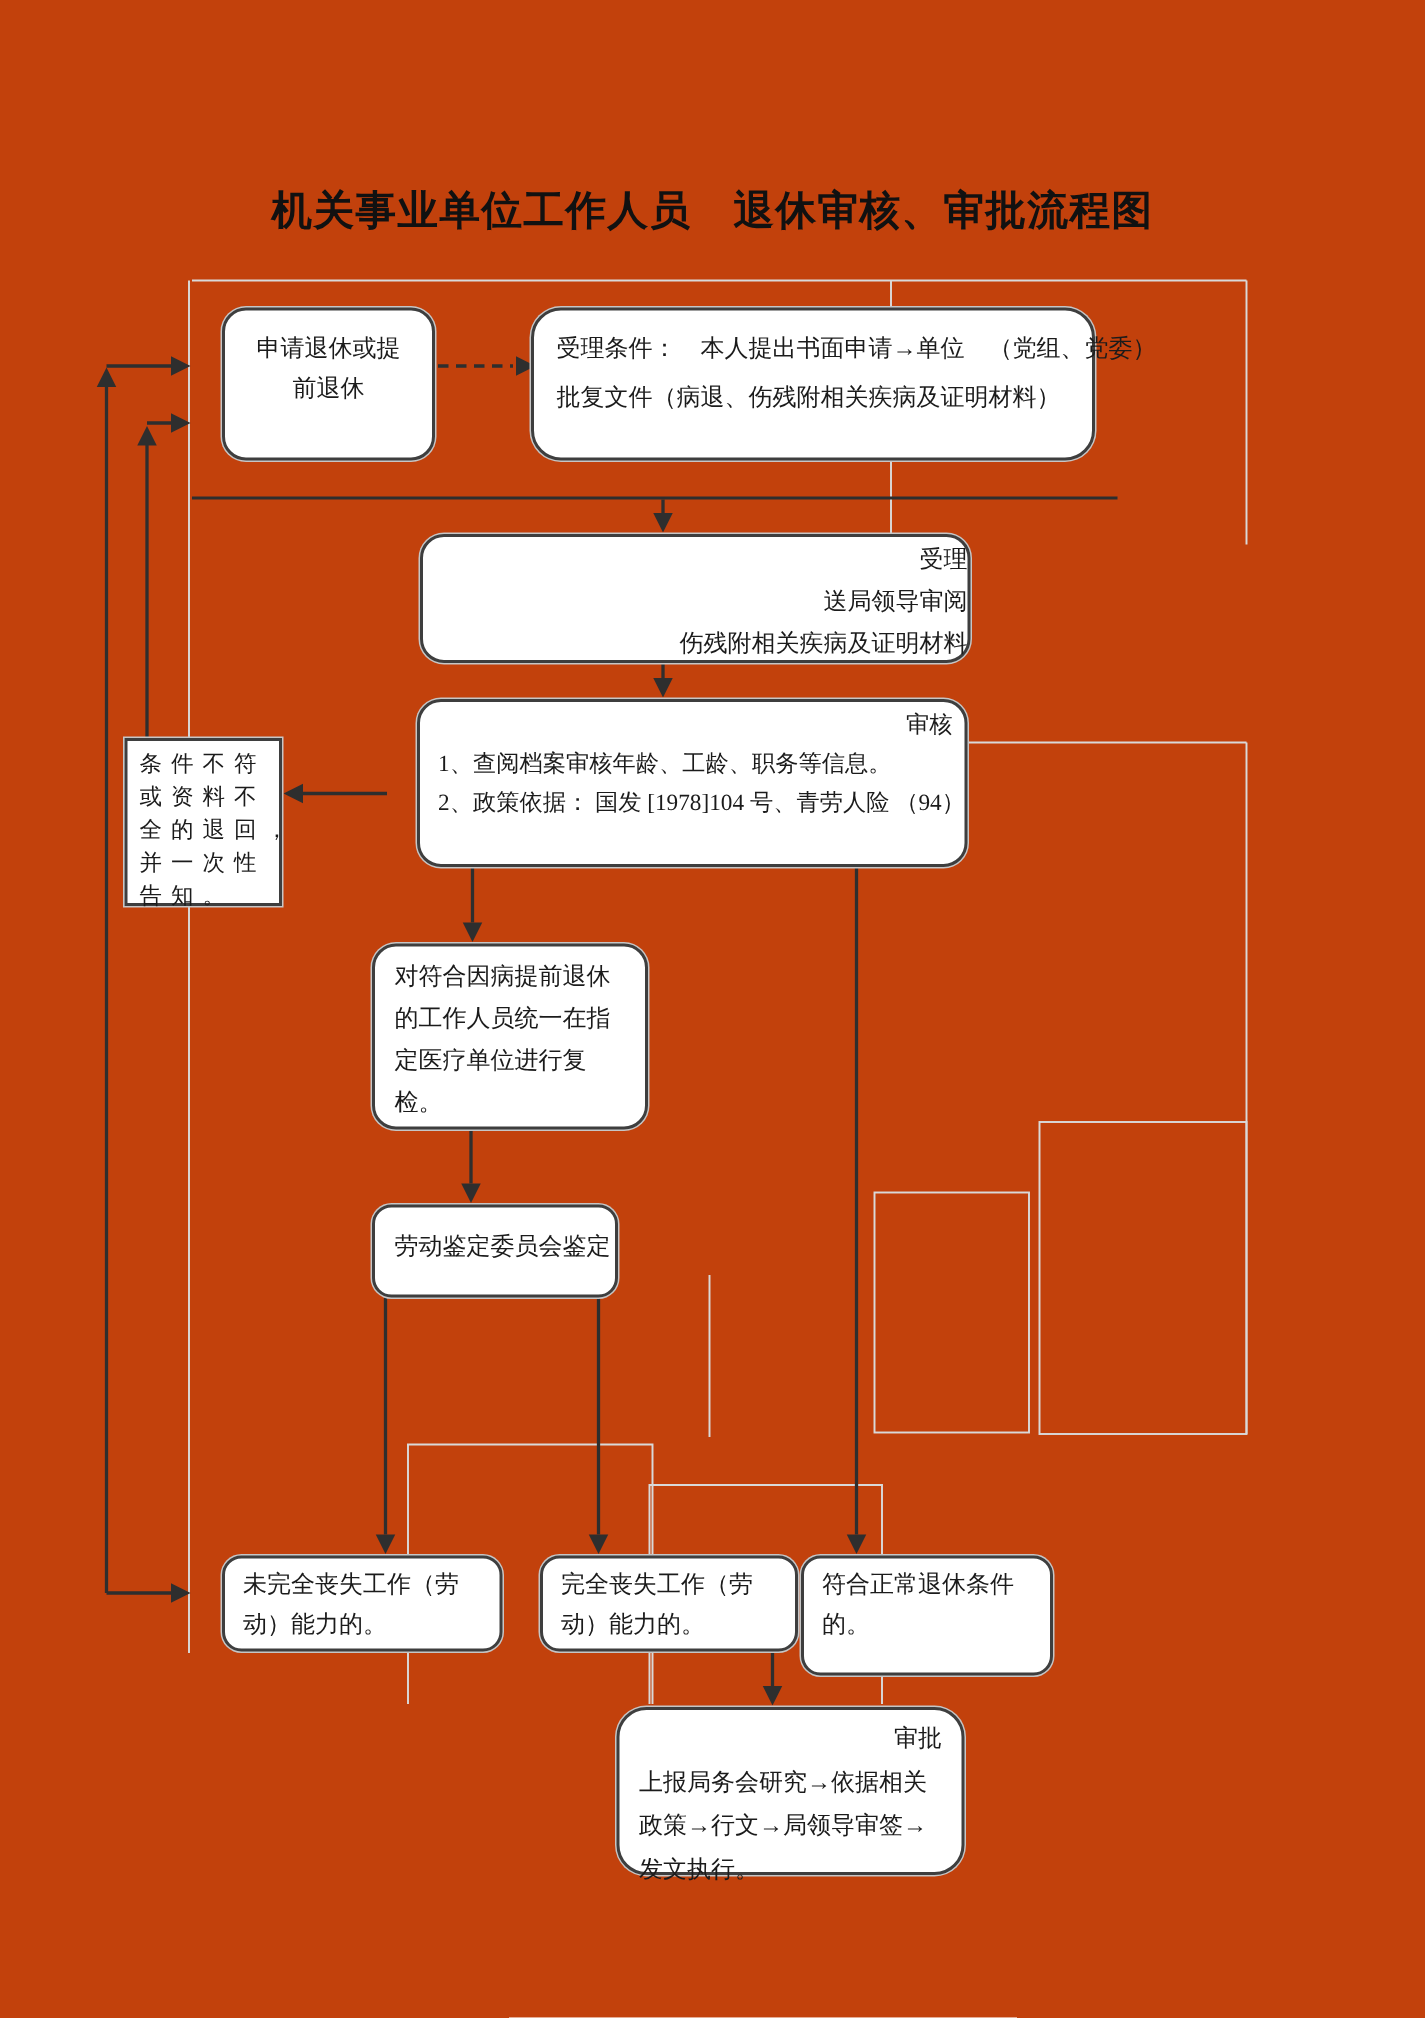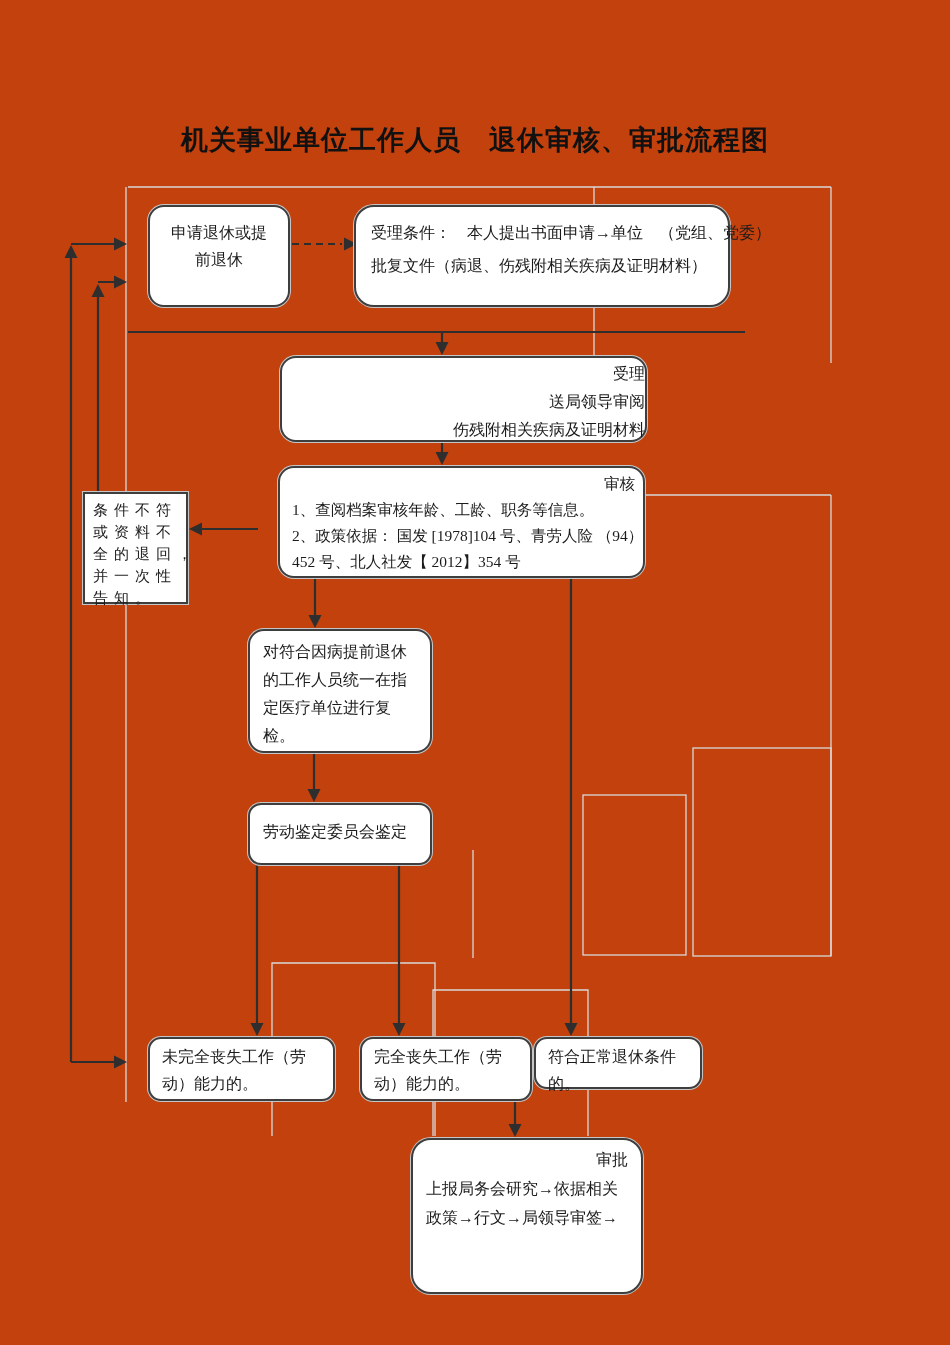--- a/index.html
+++ b/index.html
@@ -15,25 +15,25 @@
   .c{text-align:right;}
   .ln{white-space:nowrap;}
   #apply{left:128px;top:205px;width:142px;height:102px;padding-top:12px;text-align:center;}
   #acceptCond{left:354px;top:205px;width:376px;height:102px;border-radius:20px;
               padding:9px 15px 0 15px;line-height:33px;}
   #accept{left:260px;top:356px;width:367px;height:86px;padding-top:2px;text-align:center;line-height:28px;}
   #review{left:258px;top:466px;width:367px;height:112px;padding:3px 8px 0 12px;line-height:26px;font-size:15.5px;}
   #reject{left:83px;top:492px;width:105px;height:112px;border-radius:0;letter-spacing:6px;
           font-size:15px;line-height:22px;padding:5px 0 0 8px;border-width:2.5px;}
   #recheck{left:228px;top:629px;width:184px;height:124px;padding:7px 0 0 13px;line-height:28px;}
-  #appraise{left:228px;top:803px;width:184px;height:62px;padding:13px 0 0 13px;border-radius:13px;}
+  #appraise{left:228px;top:803px;width:164px;height:62px;padding:13px 0 0 13px;border-radius:13px;}
   #notlost{left:128px;top:1037px;width:187px;height:64px;padding:4px 0 0 12px;border-radius:13px;}
   #lost{left:340px;top:1037px;width:172px;height:64px;padding:4px 0 0 12px;border-radius:13px;}
-  #normal{left:514px;top:1037px;width:168px;height:52px;padding:4px 0 0 12px;border-radius:13px;}
-  #approve{left:391px;top:1138px;width:232px;height:156px;padding:5px 0 0 13px;line-height:29px;border-radius:20px;}
+  #normal{left:514px;top:1037px;width:168px;height:80px;padding:4px 0 0 12px;border-radius:13px;}
+  #approve{left:391px;top:1138px;width:232px;height:112px;padding:5px 0 0 13px;line-height:29px;border-radius:20px;}
 </style>
 </head>
 <body>
 
 <div id="page">
 
   <div id="title">机关事业单位工作人员　退休审核、审批流程图</div>
 
   <svg id="lines-svg" width="950" height="1345" viewBox="0 0 950 1345">
 
@@ -109,21 +109,20 @@
   <div id="accept" class="node round">
     <div class="ln c">受理</div>
     <div class="ln c">送局领导审阅</div>
     <div class="ln c">伤残附相关疾病及证明材料</div>
   </div>
 
   <div id="review" class="node round">
     <div class="ln c">审核</div>
     <div class="ln">1、查阅档案审核年龄、工龄、职务等信息。</div>
     <div class="ln">2、政策依据： 国发 [1978]104 号、青劳人险 （94）</div>
-    <div class="ln">452 号、北人社发【 2012】354 号</div>
   </div>
 
   <div id="reject" class="node">
     <div class="ln">条件不符</div>
     <div class="ln">或资料不</div>
     <div class="ln">全的退回，</div>
     <div class="ln">并一次性</div>
     <div class="ln">告知。</div>
   </div>
 
@@ -150,15 +149,16 @@
 
   <div id="normal" class="node round">
     <div class="ln">符合正常退休条件</div>
     <div class="ln">的。</div>
   </div>
 
   <div id="approve" class="node round">
     <div class="ln c" style="padding-right:13px">审批</div>
     <div class="ln">上报局务会研究→依据相关</div>
     <div class="ln">政策→行文→局领导审签→</div>
+    <div class="ln">发文执行。</div>
   </div>
 
 </div>
 
 </body></html>

